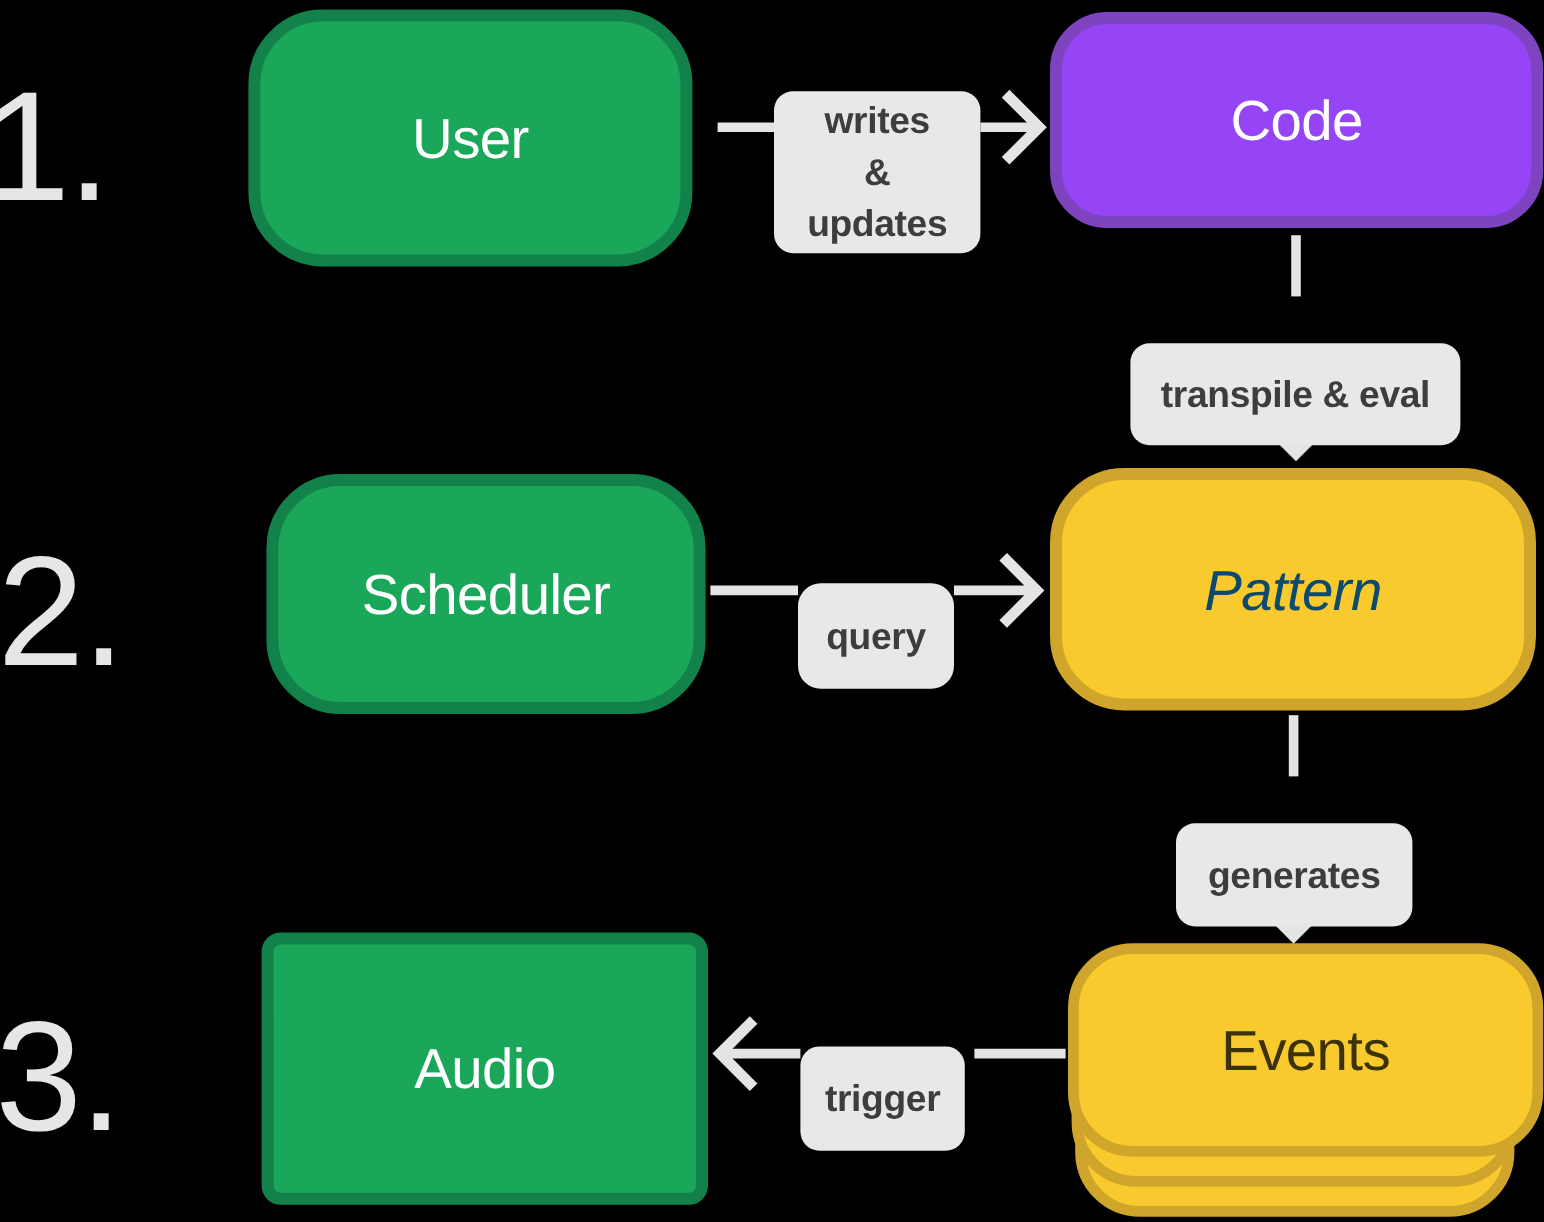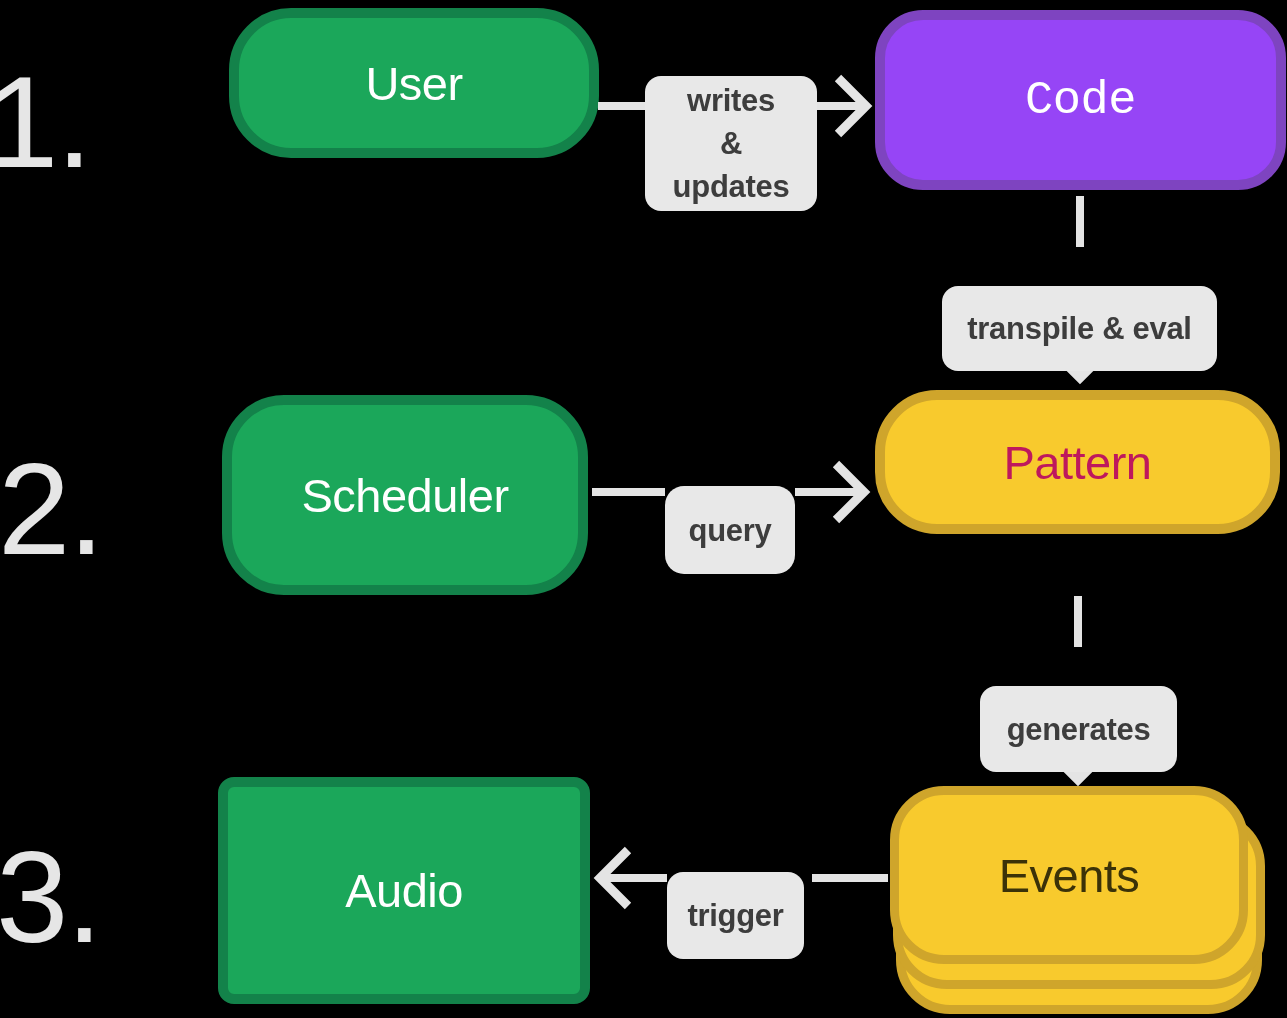--- a/index.html
+++ b/index.html
@@ -69,41 +69,41 @@
 </style>
 </head>
 <body>
 
 <div class="stage" style="background: rgb(0, 0, 0);">
 
   <div class="step-num" style="left: -14px; top: 57px; color: rgb(230, 230, 230);">1.</div>
   <div class="step-num" style="left: -2px; top: 444px; color: rgb(230, 230, 230);">2.</div>
   <div class="step-num" style="left: -4px; top: 832px; color: rgb(230, 230, 230);">3.</div>
 
-  <div class="node" style="left: 229px; top: 8px; width: 370px; height: 150px; border-radius: 62px; background: rgb(27, 167, 90); border-color: rgb(19, 130, 74); color: rgb(255, 255, 255);">
+  <div class="node" style="left: 207px; top: 8px; width: 370px; height: 214px; border-radius: 62px; background: rgb(27, 167, 90); border-color: rgb(19, 130, 74); color: rgb(255, 255, 255);">
     <span class="node-label">User</span>
   </div>
-  <div class="node" style="left: 875px; top: 10px; width: 411px; height: 180px; border-radius: 48px; background: rgb(150, 69, 246); border-color: rgb(126, 68, 192); color: rgb(255, 255, 255); font-family: Liberation Mono, monospace;">
+  <div class="node" style="left: 875px; top: 10px; width: 411px; height: 180px; border-radius: 48px; background: rgb(150, 69, 246); border-color: rgb(126, 68, 192); color: rgb(255, 255, 255);">
     <span class="node-label">Code</span>
   </div>
 
   <div class="node" style="left: 222px; top: 395px; width: 366px; height: 200px; border-radius: 62px; background: rgb(27, 167, 90); border-color: rgb(19, 130, 74); color: rgb(255, 255, 255); align-items: center;">
     <span class="node-label">Scheduler</span>
   </div>
-  <div class="node" style="left: 875px; top: 390px; width: 405px; height: 144px; border-radius: 62px; background: rgb(248, 202, 45); border-color: rgb(207, 165, 43); color: #be185d;">
+  <div class="node" style="left: 875px; top: 390px; width: 405px; height: 202px; border-radius: 62px; background: rgb(248, 202, 45); border-color: rgb(207, 165, 43); color: #0c4a6e; font-style: italic;">
     <span class="node-label">Pattern</span>
   </div>
 
   <div class="node" style="left: 218px; top: 777px; width: 372px; height: 227px; border-radius: 16px; background: rgb(27, 167, 90); border-color: rgb(19, 130, 74); color: rgb(255, 255, 255);">
     <span class="node-label">Audio</span>
   </div>
 
   <div class="node" style="left: 896px; top: 838px; width: 366px; height: 176px; border-radius: 54px; border-width: 9px; background: rgb(248, 202, 45); border-color: rgb(207, 165, 43); color: rgb(59, 50, 8);"></div>
   <div class="node" style="left: 893px; top: 812px; width: 372px; height: 177px; border-radius: 54px; border-width: 9px; background: rgb(248, 202, 45); border-color: rgb(207, 165, 43); color: rgb(59, 50, 8);"></div>
-  <div class="node" style="left: 890px; top: 786px; width: 358px; height: 178px; border-radius: 54px; border-width: 9px; background: rgb(248, 202, 45); border-color: rgb(207, 165, 43); color: rgb(59, 50, 8);">
+  <div class="node" style="left: 890px; top: 786px; width: 396px; height: 178px; border-radius: 54px; border-width: 9px; background: rgb(248, 202, 45); border-color: rgb(207, 165, 43); color: rgb(59, 50, 8);">
     <span class="node-label">Events</span>
   </div>
 
   <svg class="arrows" width="1287" height="1018" viewBox="0 0 1287 1018">
     <g>
       <line class="arrow-stroke" stroke-width="8" x1="598" y1="106" x2="645" y2="106" stroke="#e4e4e4"></line>
       <line class="arrow-stroke" stroke-width="8" x1="817" y1="106" x2="860" y2="106" stroke="#e4e4e4"></line>
       <polyline class="arrow-stroke" stroke-width="9" points="838,78 866,106 838,134" stroke="#e4e4e4"></polyline>
     </g>
     <g>

